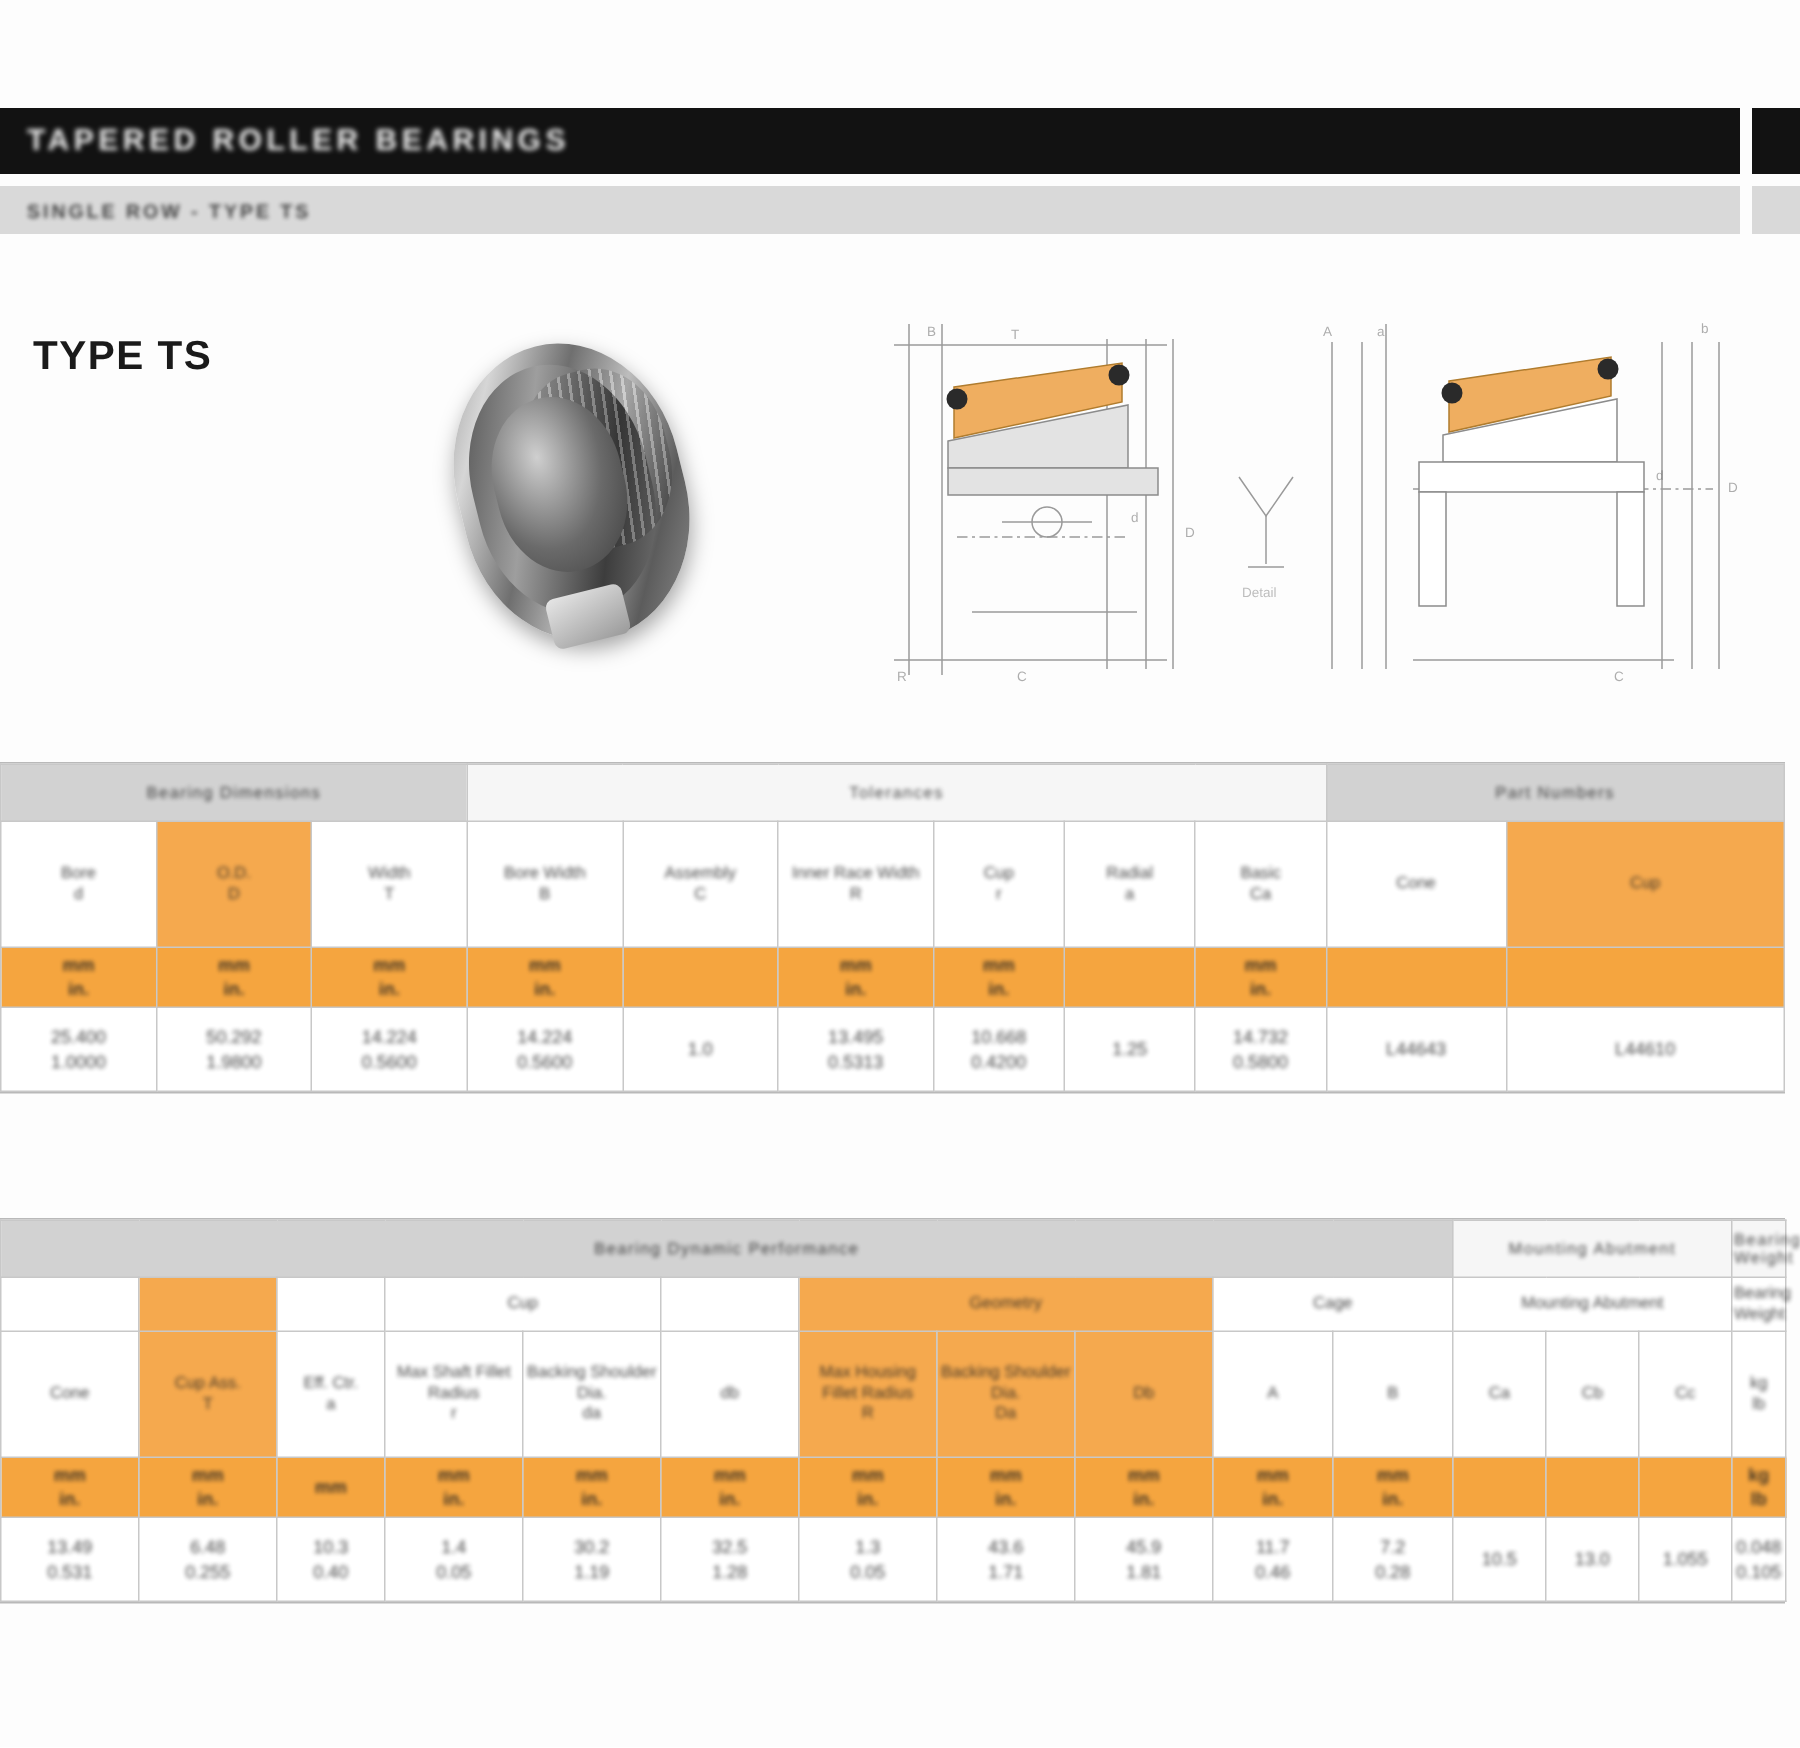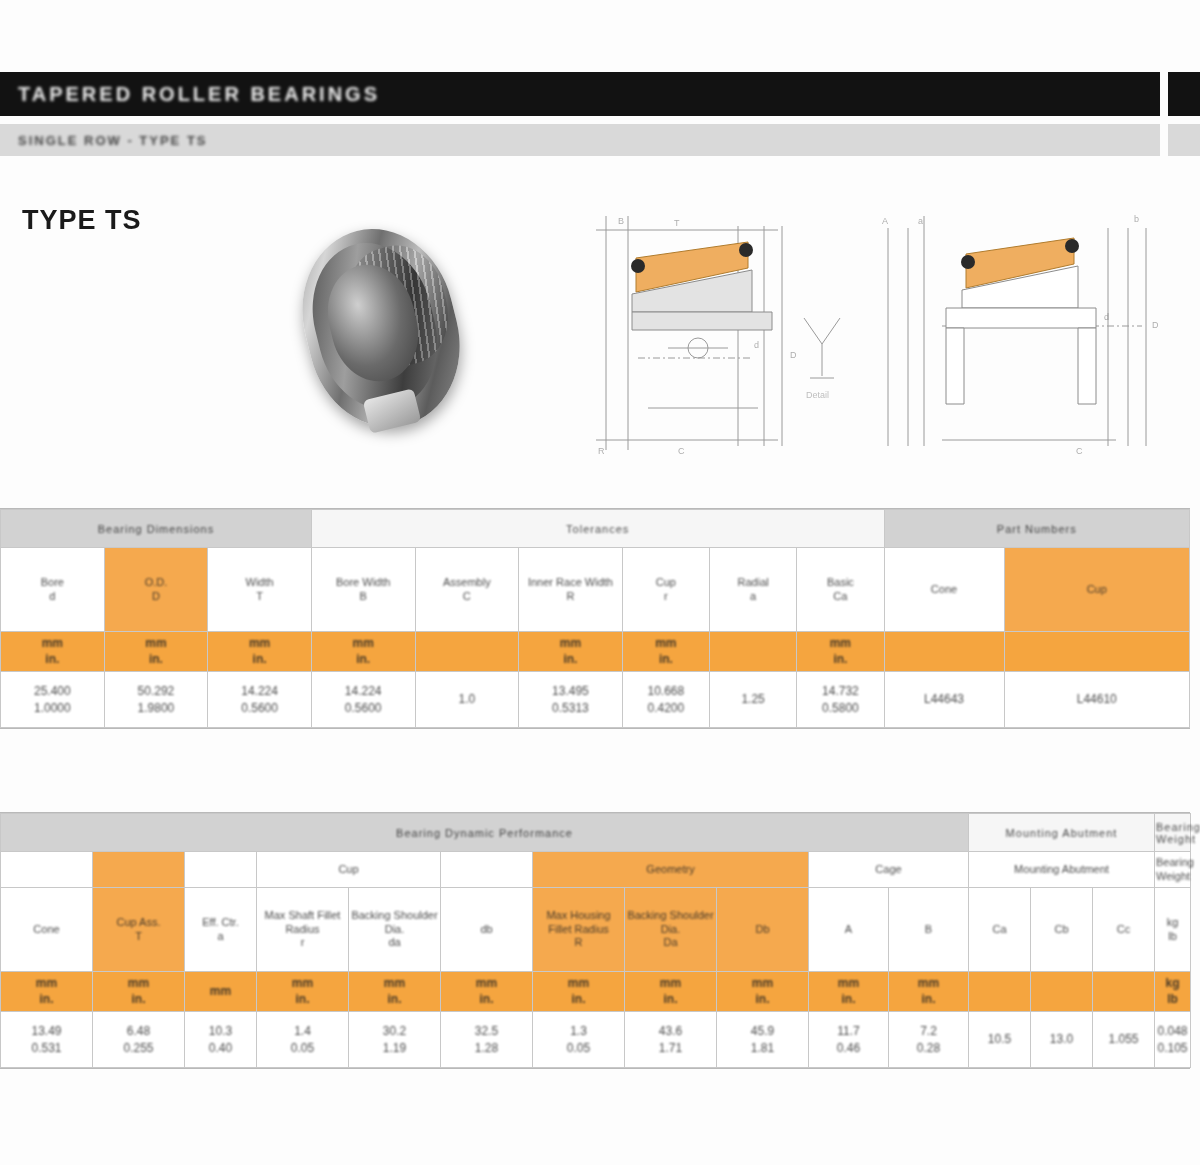--- a/index.html
+++ b/index.html
@@ -66,21 +66,21 @@
 
   
   .figure-band {
     position: absolute;
     left: 0; top: 170px;
     width: 1200px; height: 330px;
     background: #fdfdfd;
   }
   .type-label {
     position: absolute;
-    left: 22px; top: 35px;
+    left: 22px; top: 52px;
     font-size: 27px;
     font-weight: bold;
     color: #1a1a1a;
     letter-spacing: 1px;
   }
 
   
   .bearing {
     position: absolute;
     left: 298px; top: 48px;
@@ -260,21 +260,21 @@
           <text x="36" y="16">A</text>
           <text x="72" y="16">a</text>
           <text x="288" y="14">b</text>
           <text x="306" y="120">D</text>
           <text x="258" y="112">d</text>
           <text x="230" y="246">C</text>
         </g>
       </svg>
     </div>
 
-    <div class="drawing" style="left:792px; width:60px;">
+    <div class="drawing" style="left:814px; width:60px;">
       <svg width="60" height="250" viewBox="0 0 60 250">
         <g stroke="#9a9a9a" stroke-width="1" fill="none">
           <path d="M12 110 L30 136 L48 110"></path>
           <path d="M30 136 L30 168"></path>
           <path d="M18 170 L42 170"></path>
         </g>
         <text x="14" y="190" fill="#8a8a8a" font-size="9" font-family="Liberation Sans, sans-serif" opacity=".55">Detail</text>
       </svg>
     </div>
   </div>

